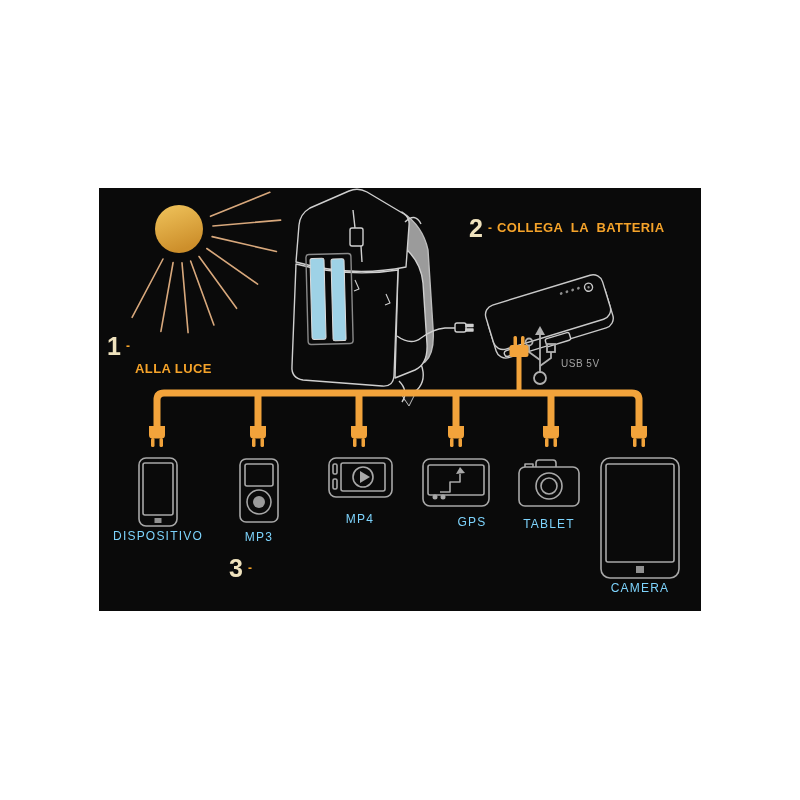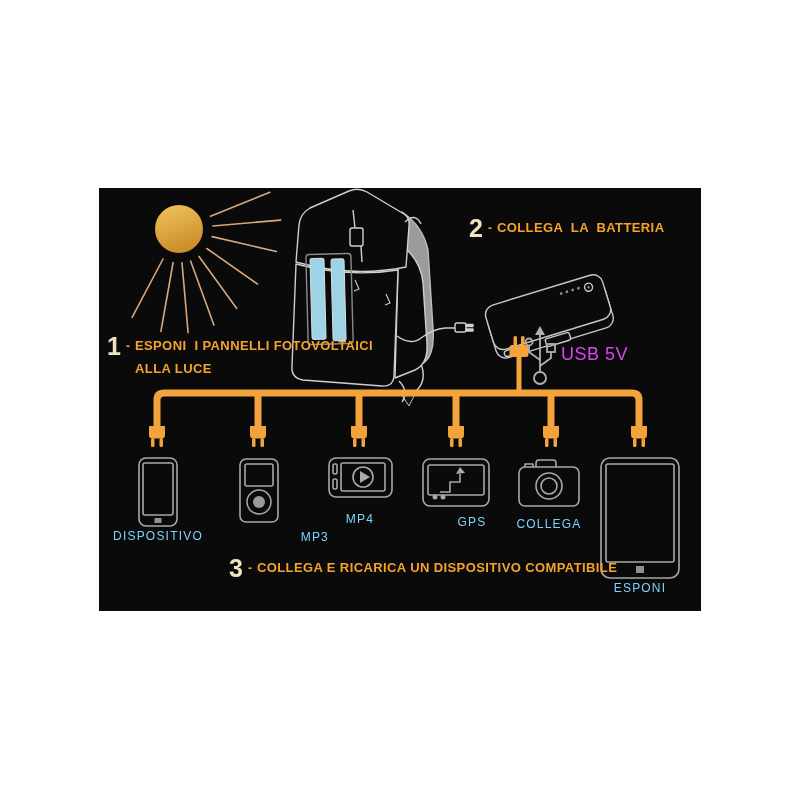--- a/index.html
+++ b/index.html
@@ -5,24 +5,24 @@
   html,body{margin:0;padding:0;}
   .page{position:relative;width:800px;height:800px;background:#ffffff;overflow:hidden;
         font-family:"Liberation Sans",sans-serif;}
   .stage{position:absolute;left:99px;top:188px;width:602px;height:423px;background:#0a0a0a;}
   .art{position:absolute;left:0;top:0;}
   .step{position:absolute;display:flex;align-items:flex-start;line-height:1;}
   .step-num{font-weight:700;color:#efe2bd;font-size:25px;margin-right:5px;}
   .step-dash{color:#f5a32a;font-weight:700;font-size:12px;margin:6px 5px 0 0;}
   .step-text{color:#f5a32a;font-weight:700;font-size:13px;letter-spacing:.4px;margin-top:5px;white-space:pre;}
   .step-line2{position:absolute;left:28px;top:23px;}
-  .usb-label{position:absolute;left:462px;top:156px;color:#d946ef;font-size:18px;letter-spacing:.5px;}
+  .usb-label{position:absolute;left:462px;top:170px;color:#a3a3a3;font-size:10px;letter-spacing:.5px;}
   .dev-label{position:absolute;width:140px;text-align:center;color:#7dd3fc;font-size:12px;letter-spacing:1.2px;}
   .lbl-smartphone{left:-11px;top:341px;}
-  .lbl-mp3{left:90px;top:342px;text-align:right;}
+  .lbl-mp3{left:90px;top:342px;}
   .lbl-mp4{left:191px;top:324px;}
   .lbl-gps{left:303px;top:327px;}
   .lbl-camera{left:380px;top:329px;}
   .lbl-tablet{left:471px;top:393px;}
 </style>
 </head>
 <body>
 
 <div class="page">
   <div class="stage">
@@ -175,38 +175,36 @@
           <rect x="1" y="1" width="78" height="120" rx="9"></rect>
           <rect x="6" y="7" width="68" height="98" rx="2"></rect>
           <rect x="36" y="109" width="8" height="7" fill="#909090" stroke="none"></rect>
         </g>
       </g>
     </svg>
 
     <div class="step" style="left:8px;top:146px;">
       <span class="step-num">1</span>
       <span class="step-dash">-</span>
-      <span class="step-text">ESPONI  I PANNELLI FOTOVOLTAICI</span>
       <span class="step-text step-line2">ALLA LUCE</span>
     </div>
 
     <div class="step" style="left:370px;top:28px;">
       <span class="step-num">2</span>
       <span class="step-dash">-</span>
       <span class="step-text">COLLEGA  LA  BATTERIA</span>
     </div>
 
     <div class="step" style="left:130px;top:368px;">
       <span class="step-num">3</span>
       <span class="step-dash">-</span>
-      <span class="step-text">COLLEGA E RICARICA UN DISPOSITIVO COMPATIBILE</span>
     </div>
 
     <div class="usb-label">USB 5V</div>
 
     <div class="dev-label lbl-smartphone">DISPOSITIVO</div>
     <div class="dev-label lbl-mp3">MP3</div>
     <div class="dev-label lbl-mp4">MP4</div>
     <div class="dev-label lbl-gps">GPS</div>
-    <div class="dev-label lbl-camera">COLLEGA</div>
-    <div class="dev-label lbl-tablet">ESPONI</div>
+    <div class="dev-label lbl-camera">TABLET</div>
+    <div class="dev-label lbl-tablet">CAMERA</div>
   </div>
 </div>
 
 </body></html>

